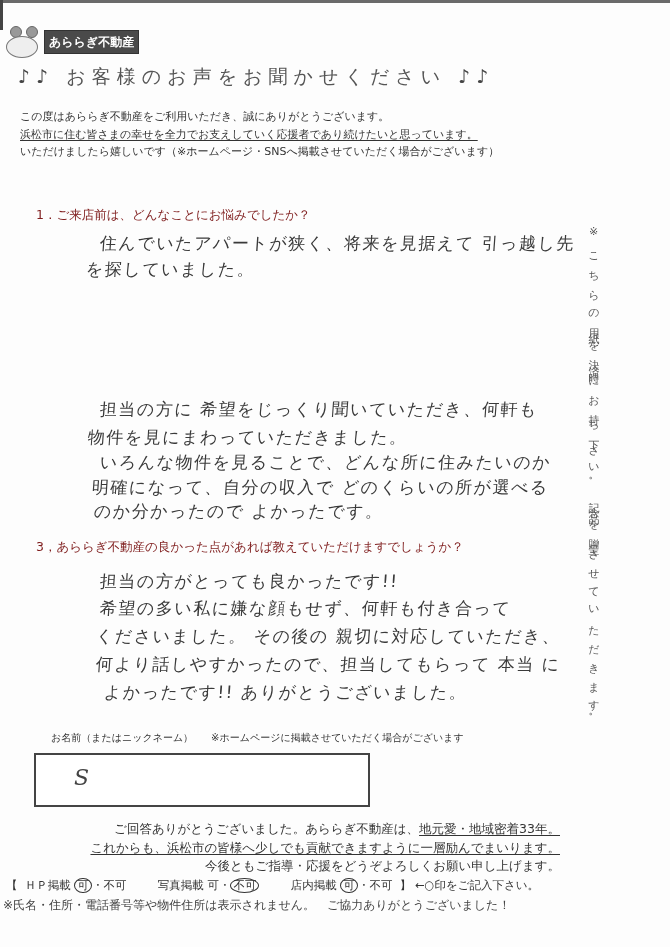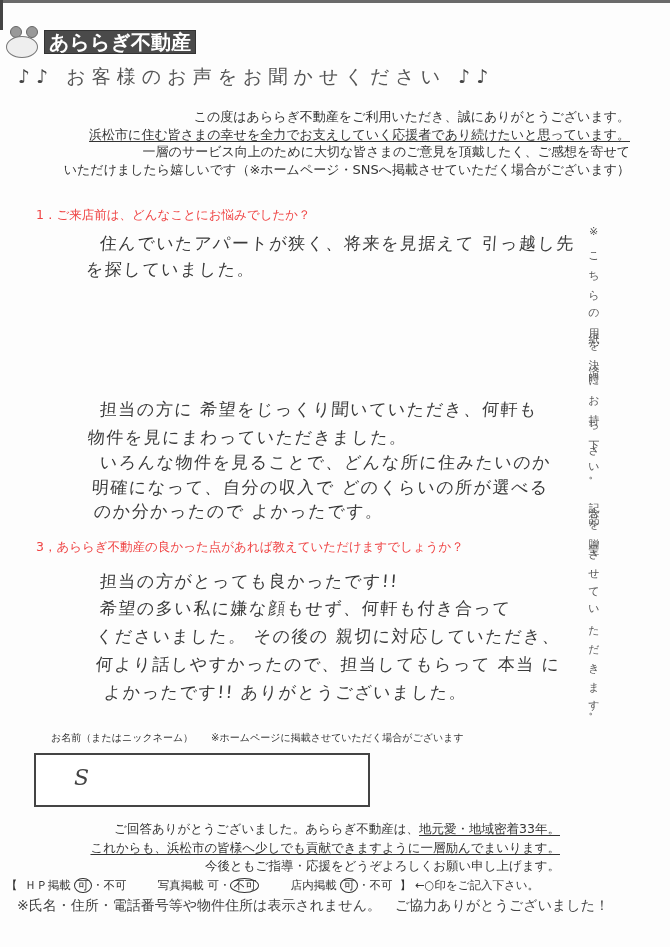--- a/index.html
+++ b/index.html
@@ -16,38 +16,38 @@
 
     
     .logo { position: absolute; left: 4px; top: 24px; display: flex; align-items: center; }
     .mascot { width: 36px; height: 36px; position: relative; }
     .mascot .head { position: absolute; left: 2px; top: 12px; width: 30px; height: 20px; border: 1.5px solid #777; border-radius: 50%; background: #eee; }
     .mascot .ear1, .mascot .ear2 { position: absolute; top: 2px; width: 10px; height: 10px; border-radius: 50%; background: #999; border: 1px solid #666; }
     .mascot .ear1 { left: 6px; }
     .mascot .ear2 { left: 22px; }
     .logo-text {
       margin-left: 4px; background: #4a4a4a; color: #fff; font-weight: bold;
-      font-size: 20px; padding: 2px 4px; letter-spacing: 0px; line-height: 18px;
+      font-size: 12px; padding: 2px 4px; letter-spacing: 0px; line-height: 18px;
       border: 1px solid #333;
     }
 
     
     .title {
       position: absolute; left: 18px; top: 64px; width: 640px;
       font-size: 19px; color: #555; letter-spacing: 6px; white-space: nowrap;
       font-family: "DejaVu Sans", sans-serif;
     }
     .title .note { color: #444; font-weight: bold; }
 
     
-    .intro { position: absolute; left: 20px; top: 108px; width: 610px; text-align: right; font-size: 13px; line-height: 17.5px; color: #333; }
+    .intro { position: absolute; left: 20px; top: 108px; width: 610px; text-align: left; font-size: 11px; line-height: 17.5px; color: #333; }
     .intro .ul { text-decoration: underline; text-underline-offset: 2px; }
 
     
-    .q { position: absolute; font-size: 12.5px; color: #ef4444; white-space: nowrap; }
+    .q { position: absolute; font-size: 12.5px; color: #7f1d1d; white-space: nowrap; }
     .hw { position: absolute; font-family: "DejaVu Sans", sans-serif; font-size: 17px; color: #3a3a3a; white-space: nowrap; letter-spacing: 1.5px; transform: skewX(-4deg); }
 
     
     .vnote {
       position: absolute; left: 586px; top: 225px; width: 14px;
       writing-mode: vertical-rl; font-size: 11px; color: #555; letter-spacing: 6.2px; line-height: 14px;
     }
 
     
     .name-label { position: absolute; left: 45px; top: 731px; font-size: 10px; color: #333; white-space: nowrap; margin-left: 6px; }
@@ -56,21 +56,21 @@
     .name-value { position: absolute; left: 38px; top: 10px; font-family: "DejaVu Serif", serif; font-style: italic; font-size: 22px; color: #444; }
 
     
     .closing { position: absolute; left: 60px; top: 820px; width: 500px; text-align: right; font-size: 12.5px; line-height: 18.5px; color: #333; }
     .closing .ul { text-decoration: underline; text-underline-offset: 2px; }
 
     
     .perm { position: absolute; left: 6px; top: 878px; font-size: 11.5px; color: #333; white-space: nowrap; }
     .perm .gap { display: inline-block; width: 24px; }
     .circled { display: inline-block; border: 1.2px solid #333; border-radius: 50%; padding: 0 2px; line-height: 13px; }
-    .footnote { position: absolute; left: 17px; top: 897px; font-size: 14px; color: #444; white-space: nowrap; }
+    .footnote { position: absolute; left: 3px; top: 897px; font-size: 12px; color: #444; white-space: nowrap; }
   </style>
 </head>
 <body>
 
 <div class="page">
   <div class="edge-top"></div>
   <div class="edge-left"></div>
 
   <div class="logo">
     <div class="mascot">
@@ -83,21 +83,20 @@
 
   <div class="title">
     <span class="note">♪♪</span>
     <span>お客様のお声をお聞かせください</span>
     <span class="note">♪♪</span>
   </div>
 
   <div class="intro">
     <div>この度はあららぎ不動産をご利用いただき、誠にありがとうございます。</div>
     <div><span class="ul">浜松市に住む皆さまの幸せを全力でお支えしていく応援者であり続けたいと思っています。</span></div>
-    <div>一層のサービス向上のために大切な皆さまのご意見を頂戴したく、ご感想を寄せて</div>
     <div>いただけましたら嬉しいです（※ホームページ・SNSへ掲載させていただく場合がございます）</div>
   </div>
 
   <div class="q" style="left:36px; top:207px;">1．ご来店前は、どんなことにお悩みでしたか？</div>
   <div class="hw" style="left:100px; top:232px;">住んでいたアパートが狭く、将来を見据えて 引っ越し先</div>
   <div class="hw" style="left:86px; top:258px;">を探していました。</div>
 
   <div class="hw" style="left:100px; top:398px;">担当の方に 希望をじっくり聞いていただき、何軒も</div>
   <div class="hw" style="left:88px; top:426px;">物件を見にまわっていただきました。</div>
   <div class="hw" style="left:100px; top:451px;">いろんな物件を見ることで、どんな所に住みたいのか</div>

